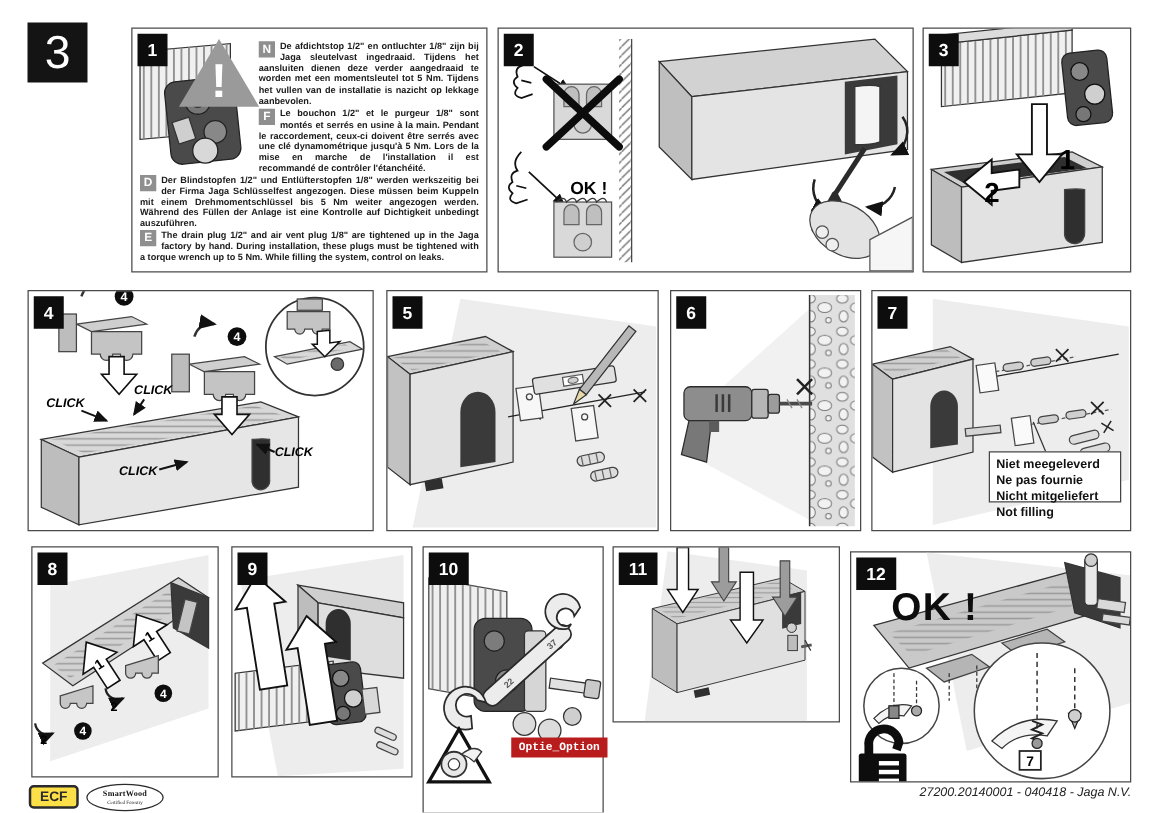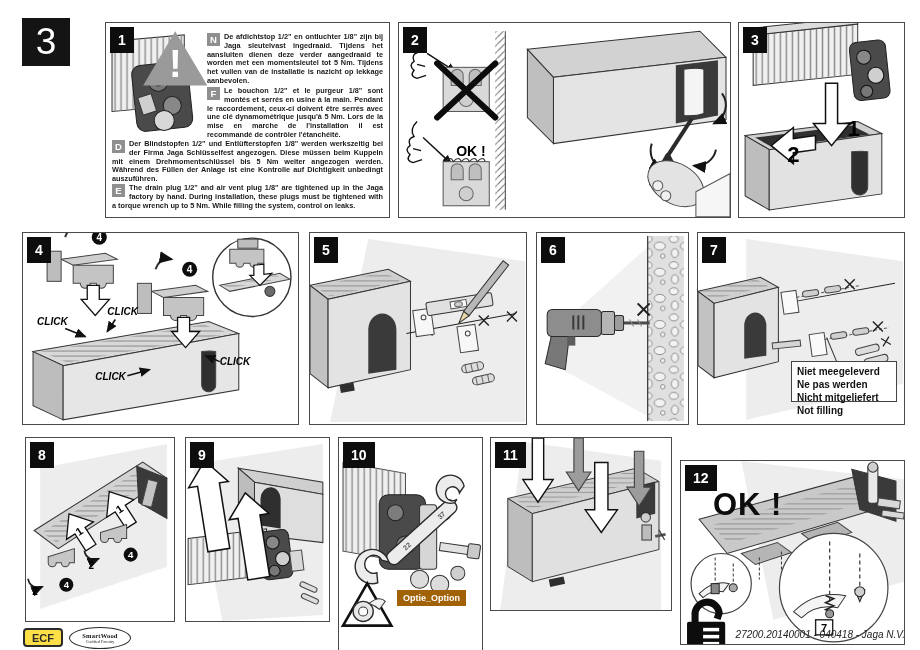--- a/index.html
+++ b/index.html
@@ -15,21 +15,21 @@
   .p1-n{left:101px;top:10px;width:176px;}
   .p1-f{left:101px;top:64px;width:176px;}
   .p1-d{left:6px;top:117px;width:271px;}
   .p1-e{left:6px;top:161px;width:271px;}
   
   .notebox{position:absolute;left:93px;top:128px;width:106px;height:41px;background:#fff;border:1.2px solid #444;font-size:10px;font-weight:600;line-height:13px;padding:3px 0 0 5px;box-sizing:border-box;}
   .notebox div{white-space:nowrap;}
   
   .ok-big{position:absolute;left:32px;top:26px;font-size:31px;font-weight:800;letter-spacing:1px;color:#0d0d0d;}
   
-  .opt-label{position:absolute;left:58px;top:152px;background:#a16207;color:#fff;font-size:9px;font-weight:700;padding:3px 6px;}
+  .opt-label{position:absolute;left:70px;top:152px;background:#b91c1c;color:#fff;font-size:9px;font-weight:700;padding:3px 6px;font-family:Liberation Mono, monospace;}
   
   #footer-ecf{position:absolute;left:23px;top:628px;width:36px;height:15px;border:2px solid #2b2b2b;border-radius:4px;display:flex;align-items:center;justify-content:center;font-size:11px;font-weight:600;color:#2b2b2b;background:#fde047;}
   #footer-sw{position:absolute;left:69px;top:627px;width:60px;height:20px;border:1.5px solid #2b2b2b;border-radius:50%;display:flex;flex-direction:column;align-items:center;justify-content:center;background:#fff;}
   #footer-sw .l1{font-family:"Liberation Serif",serif;font-size:6.5px;font-weight:700;letter-spacing:.2px;}
   #footer-sw .l2{font-family:"Liberation Serif",serif;font-size:4px;}
   #footer-ref{position:absolute;right:15px;top:629px;font-size:10px;font-style:italic;color:#222;margin-left:18px;}
   text{font-family:"Liberation Sans",sans-serif;}
   .click-t{font-size:10px;font-weight:800;font-style:italic;}
 </style>
 </head>
@@ -350,21 +350,21 @@
     <g transform="rotate(-14 172 122)">
       <rect x="158" y="112" width="24" height="7" rx="3.5" fill="#ddd" stroke="#444"></rect>
       <rect x="164" y="124" width="24" height="7" rx="3.5" fill="#ddd" stroke="#444"></rect>
       <line x1="186" y1="108" x2="194" y2="116" stroke="#222" stroke-width="1.2"></line>
         <line x1="194" y1="108" x2="186" y2="116" stroke="#222" stroke-width="1.2"></line>
     </g>
     <line x1="138" y1="128" x2="128" y2="104" stroke="#333" stroke-width="1"></line>
   </svg>
   <div class="notebox">
     <div>Niet meegeleverd</div>
-    <div>Ne pas werden</div>
+    <div>Ne pas fournie</div>
     <div>Nicht mitgeliefert</div>
     <div>Not filling</div>
   </div>
 </div>
 
 <div class="panel" id="panel8" style="left:25px;top:437px;width:150px;height:185px;">
   <div class="pnum">8</div>
   <svg class="art" viewBox="0 0 147 182">
     <polygon points="14,30 140,6 140,128 14,170" fill="#ededed"></polygon>
     <g>
@@ -464,21 +464,21 @@
       <polygon points="28,130 52,172 4,172" fill="#fff" stroke="#111" stroke-width="2.6"></polygon>
       <circle cx="24" cy="158" r="10" fill="#e8e8e8" stroke="#333" stroke-width="1.4"></circle>
       <circle cx="24" cy="158" r="4.5" fill="#fff" stroke="#333"></circle>
       <path d="M30,150 q10,-8 16,-2 l-6,8 q-4,-4 -10,-6 z" fill="#f2f2f2" stroke="#333"></path>
     </g>
     <line x1="98" y1="152" x2="88" y2="138" stroke="#333" stroke-width="1"></line>
   </svg>
   <div class="opt-label">Optie_Option</div>
 </div>
 
-<div class="panel" id="panel11" style="left:490px;top:437px;width:182px;height:174px;">
+<div class="panel" id="panel11" style="left:490px;top:437px;width:182px;height:141px;">
   <div class="pnum">11</div>
   <svg class="art" viewBox="0 0 179 182">
     <polygon points="28,4 174,24 174,182 4,182" fill="#ededed"></polygon>
     <g>
       <polygon points="12,64 148,32 172,46 38,80" fill="#cfcfcf" stroke="#333"></polygon>
       <polygon points="18,64 144,35 160,44 36,75" fill="url(#grill)"></polygon>
       <polygon points="12,64 38,80 38,152 12,136" fill="#bdbdbd" stroke="#333"></polygon>
       <polygon points="38,80 172,46 172,118 38,152" fill="#e0e0e0" stroke="#333"></polygon>
       <g>
         <rect x="148" y="88" width="20" height="34" fill="#3a3a3a" transform="skewY(-14)"></rect>
@@ -491,21 +491,21 @@
     </g>
     <g>
       <polygon points="38,0 50,0 50,44 60,44 44,68 28,44 38,44" fill="#fff" stroke="#111" stroke-width="1.5"></polygon>
       <polygon points="82,0 92,0 92,36 100,36 87,56 74,36 82,36" fill="#9c9c9c" stroke="#444" stroke-width="1.2"></polygon>
       <polygon points="104,26 118,26 118,76 128,76 111,100 94,76 104,76" fill="#fff" stroke="#111" stroke-width="1.5"></polygon>
       <polygon points="146,14 156,14 156,52 164,52 151,72 138,52 146,52" fill="#9c9c9c" stroke="#444" stroke-width="1.2"></polygon>
     </g>
   </svg>
 </div>
 
-<div class="panel" id="panel12" style="left:680px;top:460px;width:225px;height:185px;">
+<div class="panel" id="panel12" style="left:680px;top:441px;width:225px;height:185px;">
   <div class="pnum">12</div>
   <svg class="art" viewBox="0 0 222 182">
     <polygon points="60,0 222,18 222,120 92,158" fill="#ededed"></polygon>
     <g>
       <polygon points="18,58 186,12 214,42 46,92" fill="#c9c9c9" stroke="#333"></polygon>
       <polygon points="30,64 182,20 198,36 48,82" fill="url(#grill)"></polygon>
       <polygon points="170,8 214,20 214,60 178,48" fill="#3a3a3a" stroke="#333"></polygon>
       <g>
         <rect x="186" y="4" width="10" height="38" rx="3" fill="#e8e8e8" stroke="#333"></rect>
         <circle cx="191" cy="6" r="5" fill="#cfcfcf" stroke="#333"></circle>

